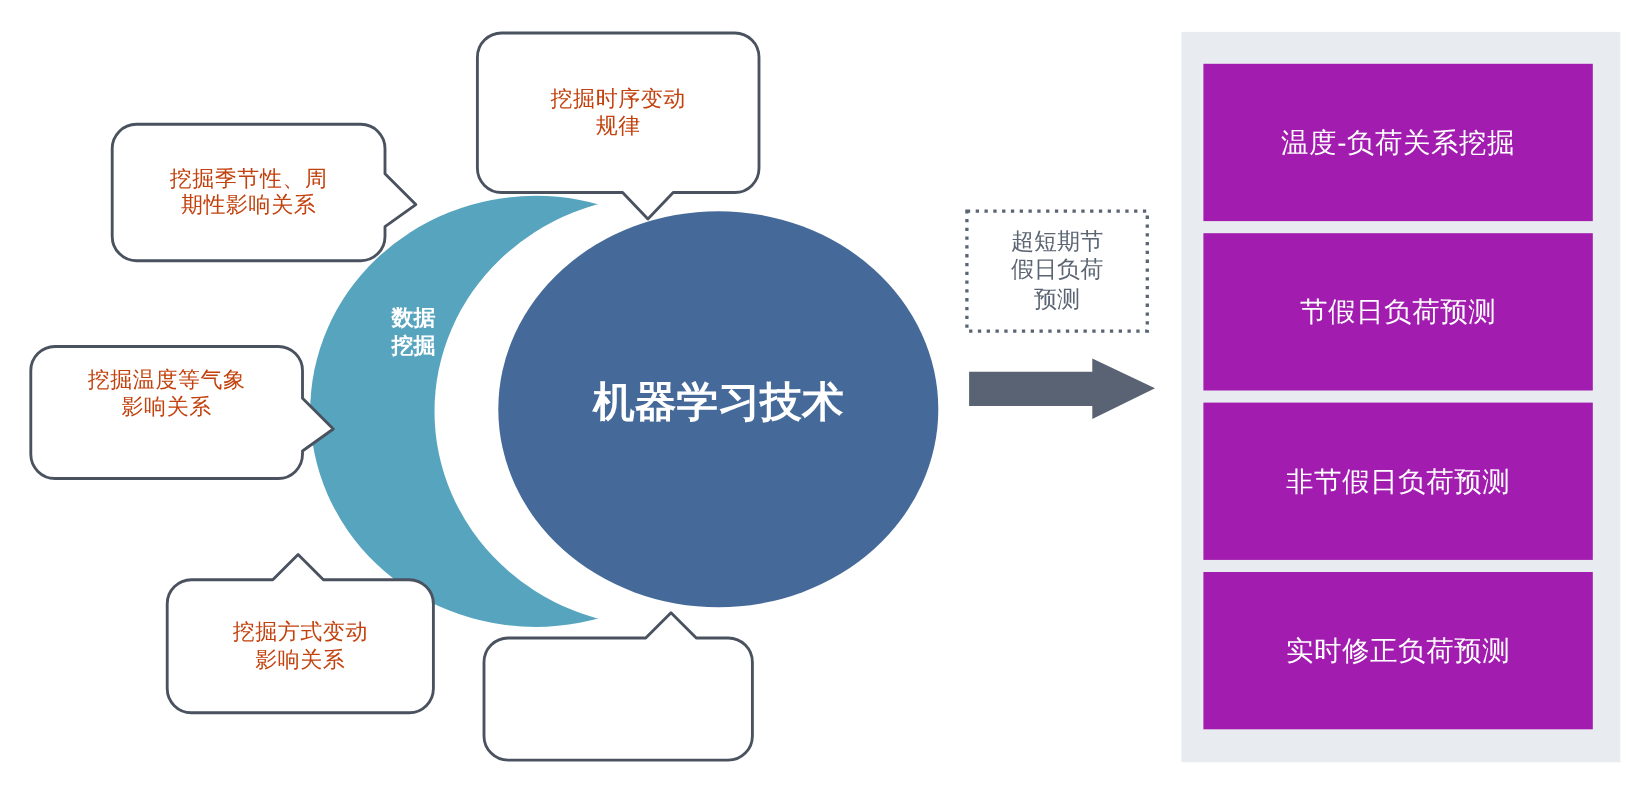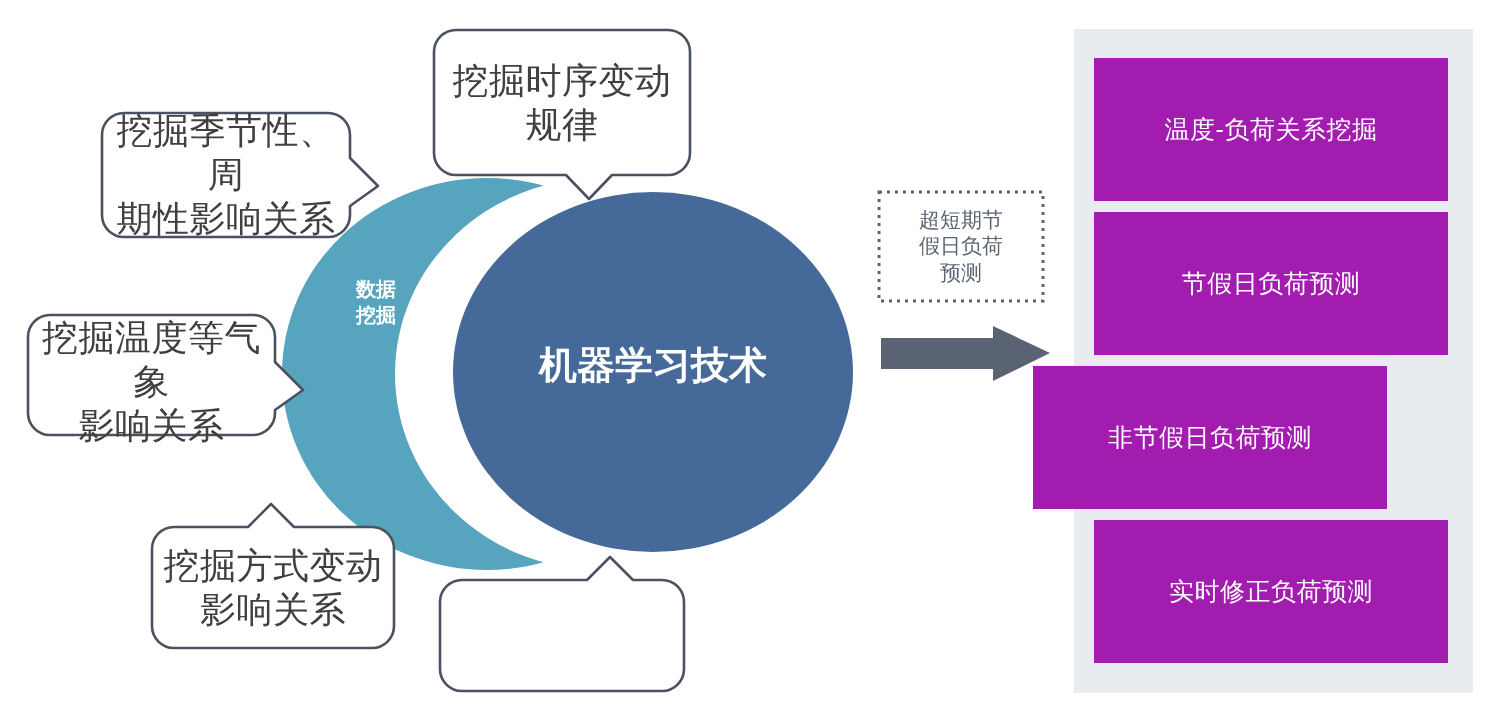--- a/index.html
+++ b/index.html
@@ -22,22 +22,22 @@
   }
   svg.layer {
     position: absolute;
     left: 0; top: 0;
     width: 1493px;
     height: 721px;
     overflow: visible;
   }
   .callout-text {
     position: absolute;
-    color: #404040;
-    font-size: 36px;
+    color: #c2410c;
+    font-size: 20px;
     line-height: 1.22;
     text-align: center;
     white-space: pre-line;
     display: flex;
     align-items: center;
     justify-content: center;
     letter-spacing: 0.5px;
   }
   .dotted-text {
     position: absolute;
@@ -183,21 +183,21 @@
 挖掘</div>
 
   <div class="core-label" style="left:453px; top:340px; width:400px;">机器学习技术</div>
 
   <div class="callout-text" style="left:102px; top:113px; width:248px; height:124px;">挖掘季节性、周
 期性影响关系</div>
 
   <div class="callout-text" style="left:434px; top:30px; width:256px; height:145px;">挖掘时序变动
 规律</div>
 
-  <div class="callout-text" style="left:28px; top:322px; width:247px; height:120px;">挖掘温度等气象
+  <div class="callout-text" style="left:28px; top:298px; width:247px; height:120px;">挖掘温度等气象
 影响关系</div>
 
   <div class="callout-text" style="left:152px; top:527px; width:242px; height:121px;">挖掘方式变动
 影响关系</div>
 
 
   <div class="dotted-text" style="left:879px; top:192px; width:164px; height:109px;">超短期节
 假日负荷
 预测</div>
 
@@ -205,21 +205,21 @@
   </div>
 
   <div class="result-box" style="left:1094px; top:58px; width:354px; height:143px;">
     <span>温度-负荷关系挖掘</span>
   </div>
 
   <div class="result-box" style="left:1094px; top:212px; width:354px; height:143px;">
     <span>节假日负荷预测</span>
   </div>
 
-  <div class="result-box" style="left:1033px; top:366px; width:354px; height:143px;">
+  <div class="result-box" style="left:1094px; top:366px; width:354px; height:143px;">
     <span>非节假日负荷预测</span>
   </div>
 
   <div class="result-box" style="left:1094px; top:520px; width:354px; height:143px;">
     <span>实时修正负荷预测</span>
   </div>
 
 </div>
 
 </body></html>

